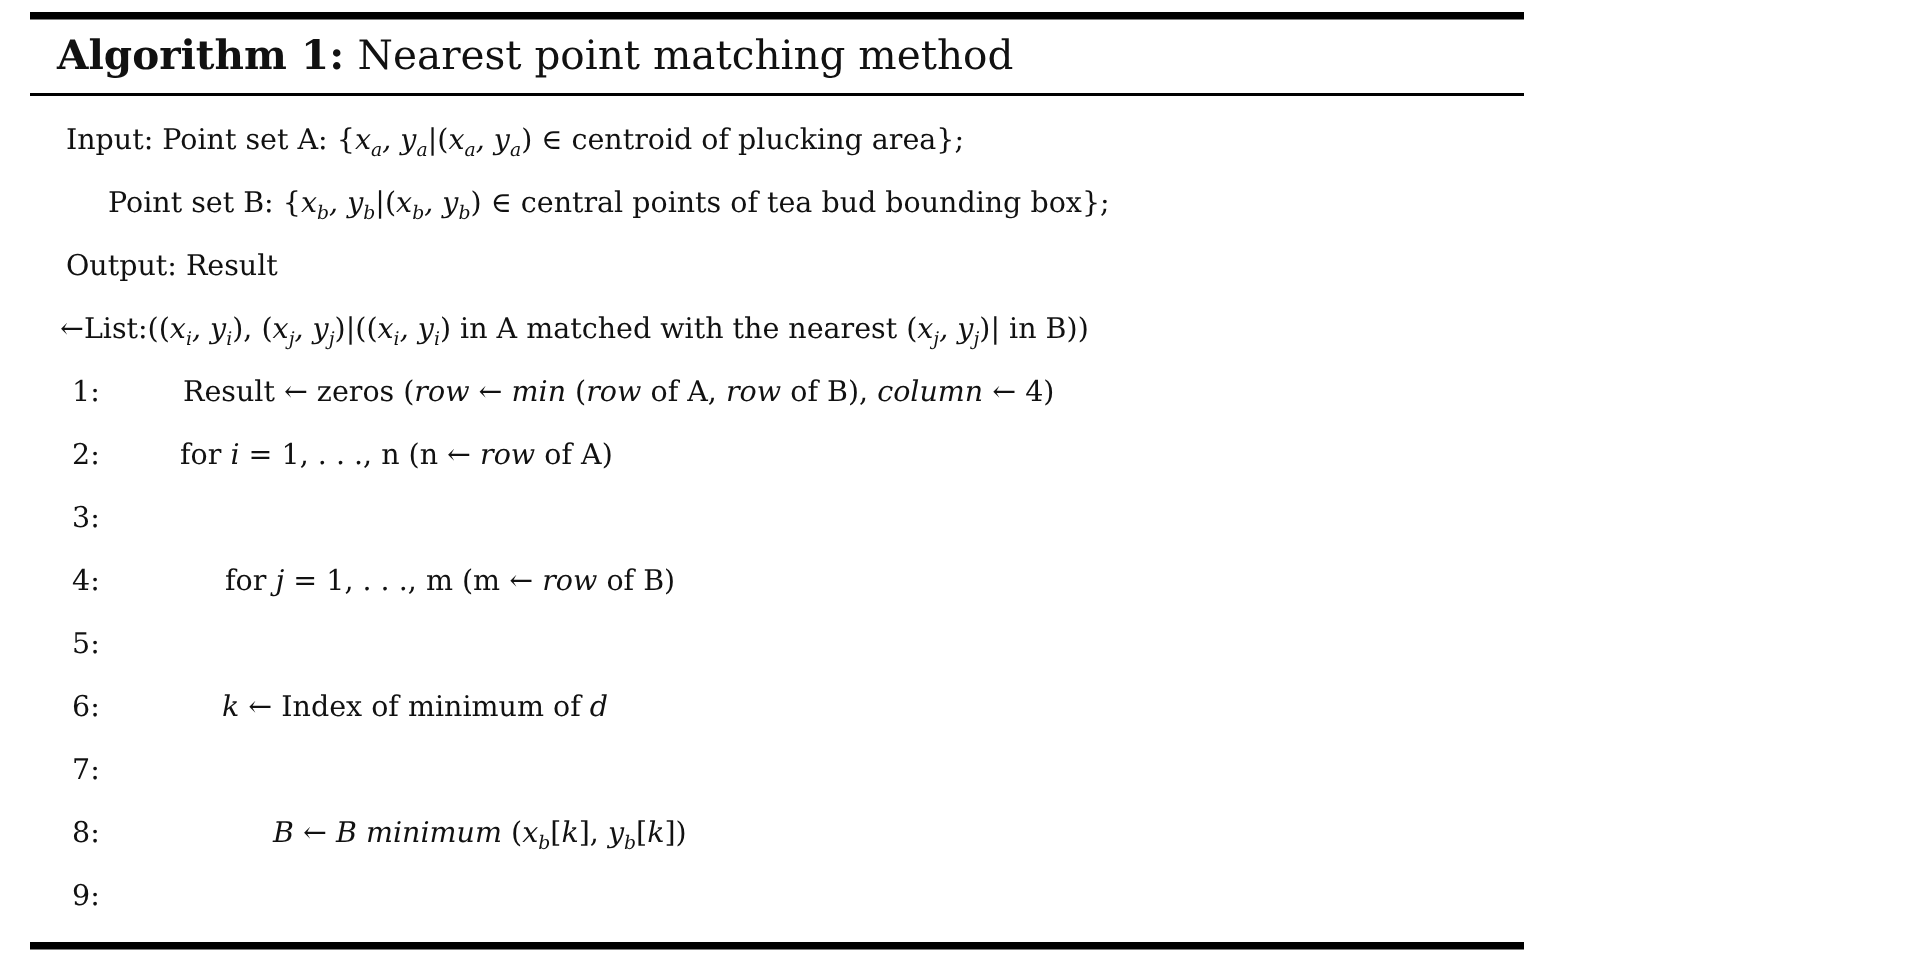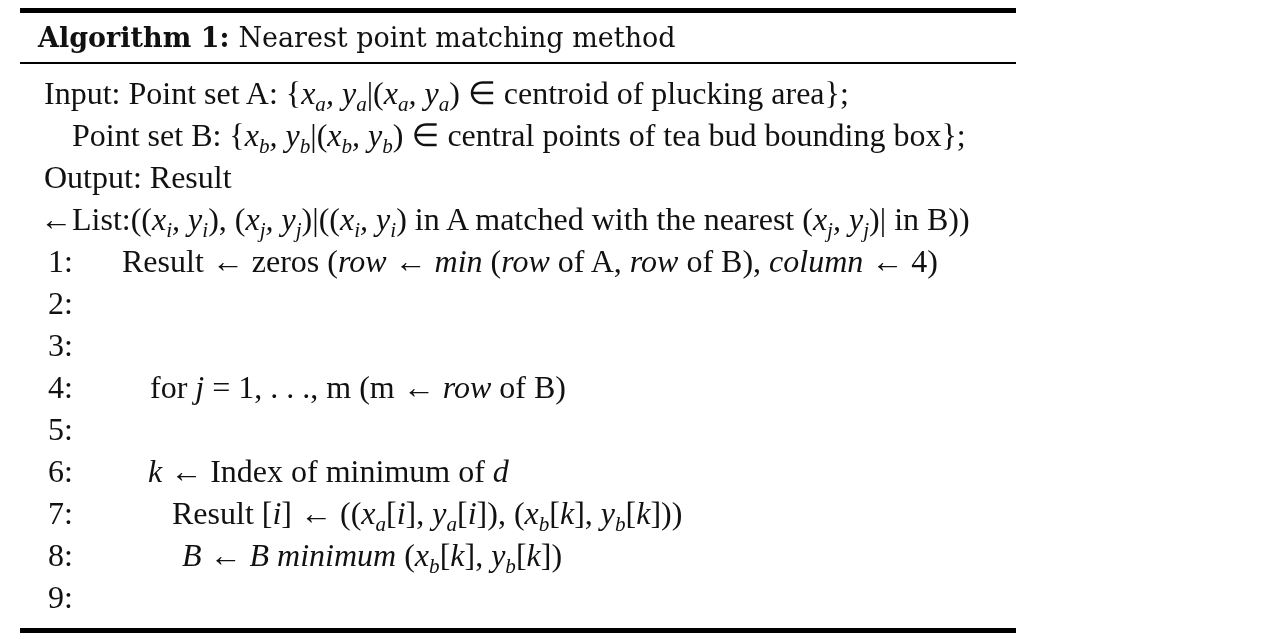--- a/index.html
+++ b/index.html
@@ -30,22 +30,21 @@
     font-size: 27px;
     white-space: nowrap;
   }
   .cap-label { font-weight: 700; }
   .cap-title { margin-left: 9px; }
   .algo-body {
     position: absolute;
     top: 72px;
     left: 0;
     right: 0;
-    font-size: 32px;
-    font-family: Liberation Serif, serif;
+    font-size: 19px;
   }
   .line {
     position: relative;
     height: 42px;
     line-height: 42px;
     white-space: nowrap;
   }
   .line .num     { position: absolute; left: 48px; }
   .line .content { position: absolute; }
   sub { font-size: 66%; line-height: 0; }
@@ -82,20 +81,21 @@
       <span class="content" style="left:40px">←List:((<i>x<sub>i</sub>, y<sub>i</sub></i>), (<i>x<sub>j</sub>, y<sub>j</sub></i>)|((<i>x<sub>i</sub>, y<sub>i</sub></i>) in A matched with the nearest (<i>x<sub>j</sub>, y<sub>j</sub></i>)| in B))</span>
     </div>
 
     <div class="line">
       <span class="num">1:</span>
       <span class="content" style="left:122px">Result ← zeros (<i>row</i> ← <i>min</i> (<i>row</i> of A, <i>row</i> of B), <i>column</i> ← 4)</span>
     </div>
 
     <div class="line">
       <span class="num">2:</span>
+      <span class="content" style="left:120px">for <i>i</i> = 1, . . ., n (n ← <i>row</i> of A)</span>
     </div>
 
     <div class="line">
       <span class="num">3:</span>
     </div>
 
     <div class="line">
       <span class="num">4:</span>
       <span class="content" style="left:150px">for <i>j</i> = 1, . . ., m (m ← <i>row</i> of B)</span>
     </div>
@@ -104,21 +104,20 @@
       <span class="num">5:</span>
     </div>
 
     <div class="line">
       <span class="num">6:</span>
       <span class="content" style="left:148px"><i>k</i> ← Index of minimum of <i>d</i></span>
     </div>
 
     <div class="line">
       <span class="num">7:</span>
-      <span class="content" style="left:172px">Result [<i>i</i>] ← ((<i>x<sub>a</sub></i>[<i>i</i>], <i>y<sub>a</sub></i>[<i>i</i>]), (<i>x<sub>b</sub></i>[<i>k</i>], <i>y<sub>b</sub></i>[<i>k</i>]))</span>
     </div>
 
     <div class="line">
       <span class="num">8:</span>
       <span class="content" style="left:182px"><i>B</i> ← <i>B minimum</i> (<i>x<sub>b</sub></i>[<i>k</i>], <i>y<sub>b</sub></i>[<i>k</i>])</span>
     </div>
 
     <div class="line">
       <span class="num">9:</span>
     </div>

